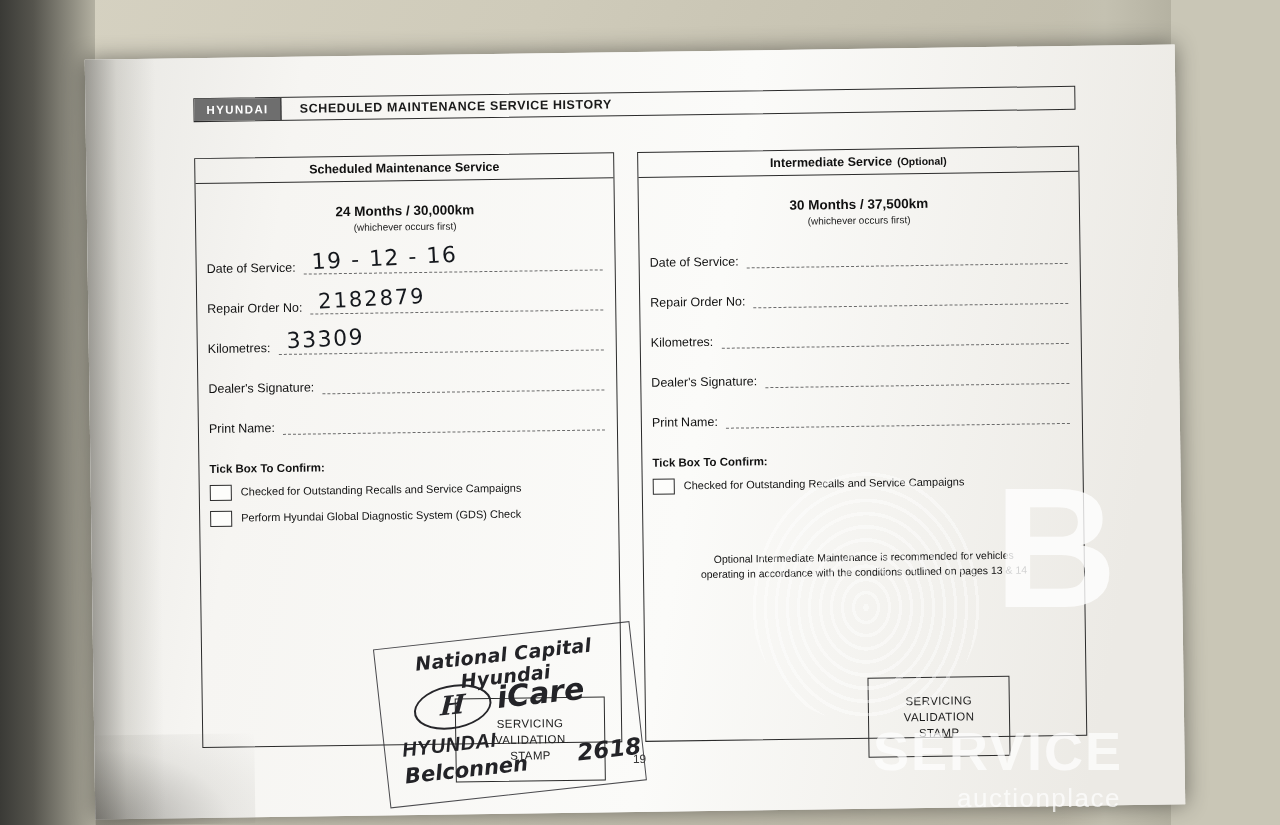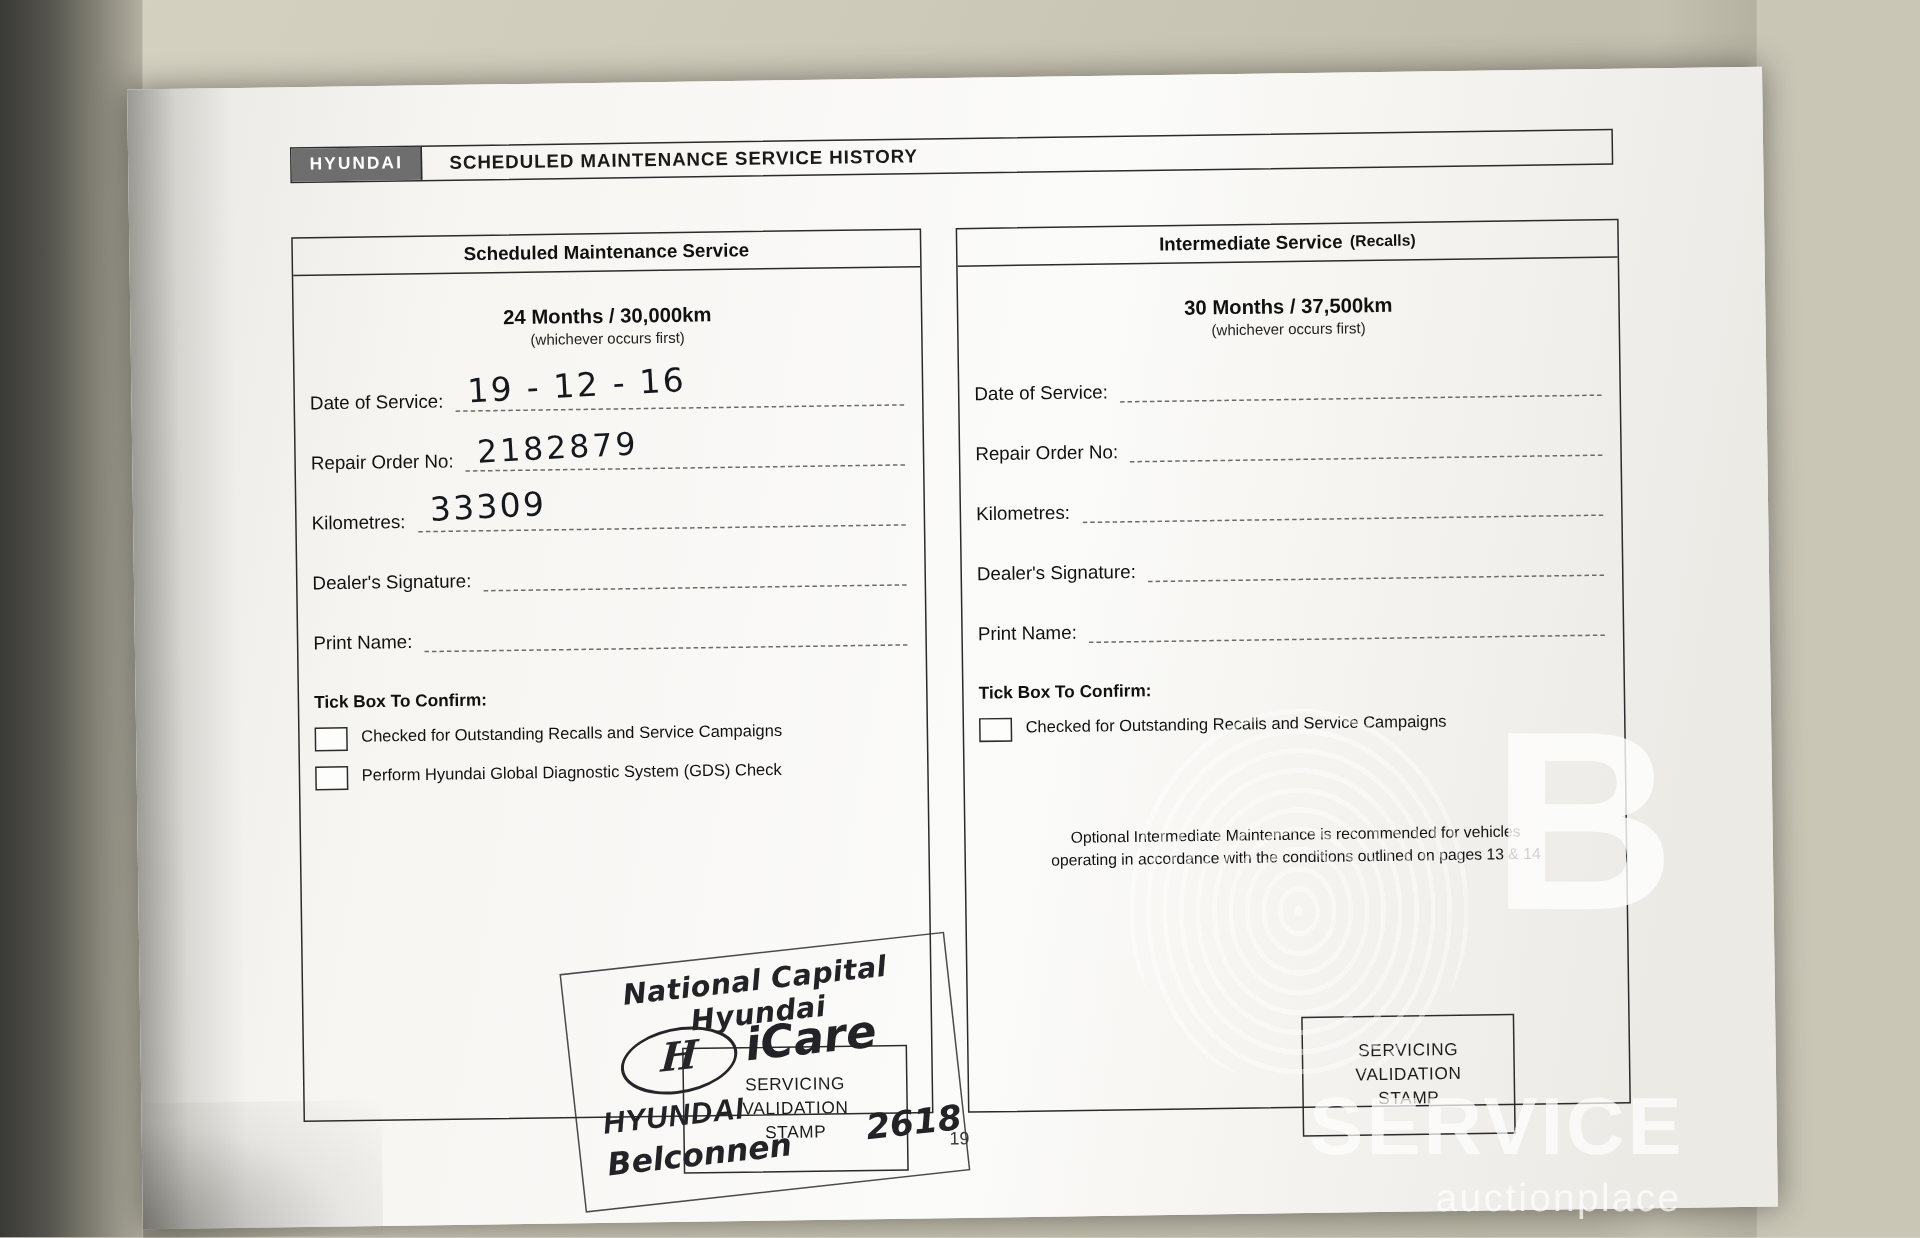--- a/index.html
+++ b/index.html
@@ -432,21 +432,21 @@
         <div class="ink-icare">iCare</div>
         <div class="ink-brand">HYUNDAI</div>
         <div class="ink-suburb">Belconnen</div>
         <div class="ink-code">2618</div>
       </div>
     </div>
 
     <div class="panel panel-right">
       <div class="panel-head">
         <span>Intermediate Service</span>
-        <span class="optional">(Recalls)</span>
+        <span class="optional">(Optional)</span>
       </div>
       <div class="interval">30 Months / 37,500km</div>
       <div class="interval-sub">(whichever occurs first)</div>
 
       <div class="fields">
         <div class="field-row">
           <span class="field-label">Date of Service:</span>
           <span class="field-line"></span>
         </div>
         <div class="field-row">

